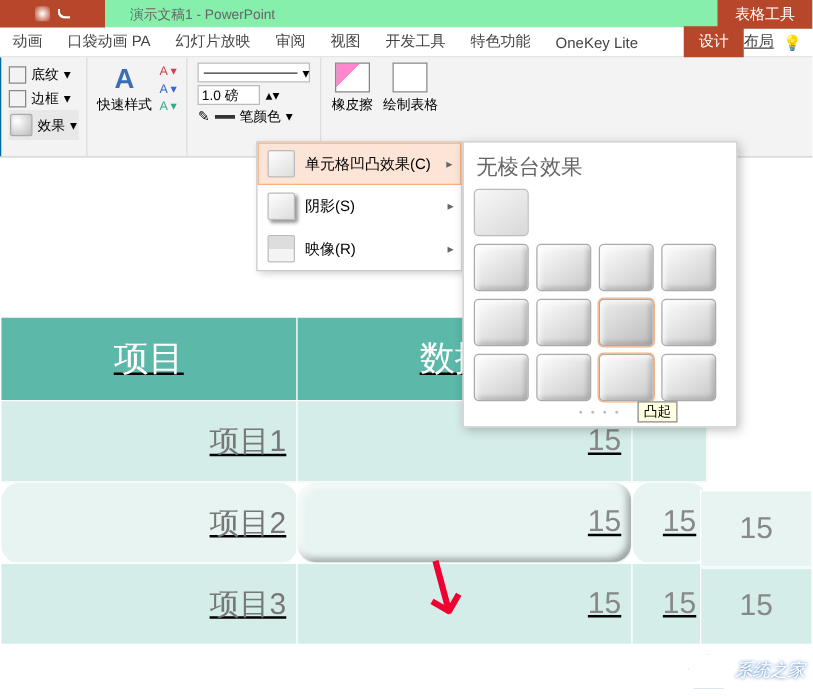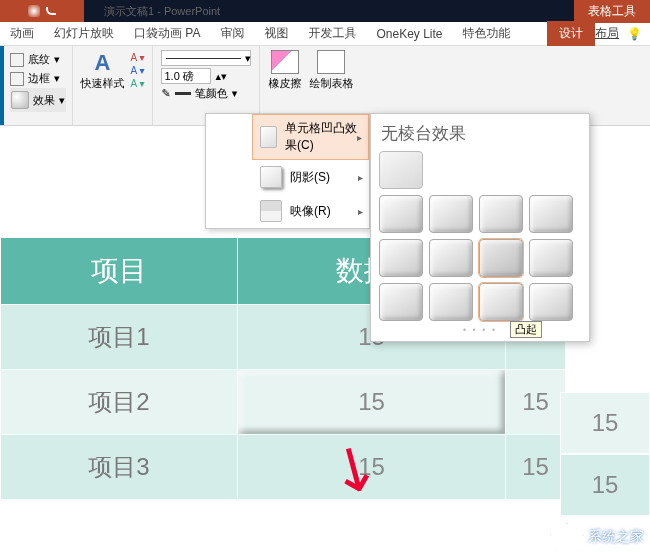--- a/index.html
+++ b/index.html
@@ -1,38 +1,38 @@
 <!DOCTYPE html>
 <html><head>
 <meta charset="utf-8">
 <style>
 * { margin: 0; padding: 0; box-sizing: border-box; font-family: "Microsoft YaHei", sans-serif; }
 body { width: 650px; height: 557px; background: #fff; overflow: hidden; position: relative; }
 
-.titlebar { height: 22px; background: #0f172a; display: flex; align-items: center; font-size: 11px; color: #666; }
+.titlebar { height: 22px; background: #86efac; display: flex; align-items: center; font-size: 11px; color: #666; }
 .titlebar .qat { width: 84px; height: 22px; background: #b7472a; display: flex; align-items: center; justify-content: center; gap: 6px; }
 .titlebar .qat span { width: 12px; height: 12px; display: inline-block; }
 .titlebar .title { flex: 1; text-align: left; padding-left: 20px; }
 .titlebar .context-tab { background: #b7472a; color: #fff; padding: 3px 14px; font-size: 12px; }
 
 .menubar { height: 24px; background: #fff; display: flex; align-items: center; font-size: 12px; border-bottom: 1px solid #ddd; }
 .menubar .item { padding: 4px 10px; color: #444; cursor: pointer; }
 .menubar .design { background: #b7472a; color: #fff; padding: 4px 12px; }
 .menubar .layout { padding: 4px 0; color: #444; text-decoration: underline; }
 .menubar .bulb { padding: 4px 8px; color: #888; }
 
 .ribbon { height: 80px; background: #f3f3f3; border-bottom: 1px solid #d4d4d4; display: flex; position: relative; }
 .style-gallery { display: flex; gap: 2px; padding: 4px; }
 .style-thumb { width: 32px; height: 26px; background: #fff; border: 1px solid #ccc; }
 .style-thumb.green { background: linear-gradient(#5cbfaf 33%, #d4ede8 33% 66%, #5cbfaf 66%); }
 .style-thumb.teal { background: linear-gradient(#7ec9bc 33%, #e8f4f1 33% 66%, #7ec9bc 66%); }
 .style-col { display: flex; flex-direction: column; gap: 2px; }
 .style-label { font-size: 11px; color: #666; padding: 6px 0 0 4px; }
 
-.borders-group { padding: 4px 6px; border-left: 4px solid #0369a1; font-size: 11px; }
+.borders-group { padding: 4px 6px; border-left: 1px solid #0369a1; font-size: 11px; }
 .borders-group .row { display: flex; align-items: center; gap: 4px; padding: 2px 0; }
 .borders-group .ico { width: 14px; height: 14px; border: 1px solid #888; display: inline-block; }
 .effects-btn { display: flex; align-items: center; gap: 4px; padding: 2px 4px; border: 1px solid transparent; background: #e8e8e8; }
 .effects-btn .eff-ico { width: 18px; height: 18px; background: radial-gradient(circle at 30% 30%, #fff, #bbb); border: 1px solid #aaa; border-radius: 2px; }
 
 .quickstyle { padding: 4px 8px; text-align: center; font-size: 11px; border-left: 1px solid #ddd; }
 .quickstyle .big-a { font-size: 22px; color: #3a6fb7; font-weight: bold; }
 .quickstyle .arts { display: flex; flex-direction: column; gap: 2px; font-size: 10px; }
 
 .pen-group { padding: 4px 8px; font-size: 11px; border-left: 1px solid #ddd; }
@@ -43,70 +43,70 @@
 .pen-group .pencolor { display: flex; align-items: center; gap: 4px; margin-top: 2px; }
 .pen-group .pencolor .sw { width: 16px; height: 3px; background: #333; }
 
 .draw-group { padding: 4px 8px; text-align: center; font-size: 11px; border-left: 1px solid #ddd; display: flex; gap: 8px; }
 .draw-group .btn { display: flex; flex-direction: column; align-items: center; gap: 2px; }
 .draw-group .btn .ico { width: 28px; height: 24px; border: 1px solid #888; background: #fff; }
 .draw-group .btn .ico.eraser { background: linear-gradient(135deg,#f8c 40%,#fff 40%); }
 
 
 .fx-menu { position: absolute; left: 205px; top: 113px; width: 165px; background: #fff; border: 1px solid #c8c8c8; box-shadow: 2px 2px 6px rgba(0,0,0,0.2); z-index: 10; font-size: 12px; }
-.fx-menu .item { display: flex; align-items: center; padding: 6px 8px; gap: 8px; position: relative; margin-left: 46px; }
+.fx-menu .item { display: flex; align-items: center; padding: 6px 8px; gap: 8px; position: relative; }
 .fx-menu .item.hover { background: #fce4d6; border: 1px solid #f4b183; padding: 5px 7px; }
 .fx-menu .item .thumb { width: 22px; height: 22px; border: 1px solid #bbb; background: linear-gradient(145deg,#fff,#ddd); border-radius: 2px; }
 .fx-menu .item .arrow { position: absolute; right: 6px; font-size: 10px; color: #666; }
 
 
 .bevel-menu { position: absolute; left: 370px; top: 113px; width: 220px; background: #fff; border: 1px solid #c8c8c8; box-shadow: 2px 2px 8px rgba(0,0,0,0.25); z-index: 11; padding: 6px; }
 .bevel-menu .section-title { font-size: 17px; color: #666; padding: 2px 4px 4px; }
 .bevel-menu .none-thumb { width: 44px; height: 38px; margin: 2px; background: linear-gradient(145deg,#f8f8f8,#d8d8d8); border: 1px solid #bbb; border-radius: 4px; }
 .bevel-menu .grid { display: flex; flex-wrap: wrap; gap: 6px; padding: 4px 2px; }
 .bevel-menu .bevel-thumb { width: 44px; height: 38px; background: linear-gradient(145deg,#fff,#c8c8c8); border: 1px solid #aaa; border-radius: 4px; box-shadow: inset 2px 2px 4px rgba(255,255,255,0.8), inset -2px -2px 4px rgba(0,0,0,0.2); position: relative; }
 .bevel-menu .bevel-thumb.sel { outline: 1px solid #f4b183; background: linear-gradient(145deg,#eee,#bbb); }
 .bevel-menu .tooltip { position: absolute; bottom: -18px; left: 30px; background: #ffffe1; border: 1px solid #888; font-size: 11px; padding: 0 4px; white-space: nowrap; font-family: Liberation Mono, monospace; }
 .bevel-menu .drag { text-align: center; color: #bbb; font-size: 9px; letter-spacing: 2px; }
 
 
-.slide-table { position: absolute; left: 0; top: 237px; width: 566px; }
+.slide-table { position: absolute; left: 0; top: 253px; width: 566px; text-decoration: underline; }
 .slide-table table { width: 100%; border-collapse: collapse; }
 .slide-table th { background: #5cb8a8; color: #fff; font-weight: 300; font-size: 28px; padding: 14px 8px; border: 1px solid #fff; }
-.slide-table td { background: #d4ede8; color: #888; font-size: 24px; text-align: center; padding: 16px 8px; border: 1px solid #fff; font-weight: 300; margin-top: 12px; }
-.slide-table tr:nth-child(3) td { background: #e8f4f1; }
+.slide-table td { background: #d4ede8; color: #888; font-size: 24px; text-align: right; padding: 16px 8px; border: 1px solid #fff; font-weight: 300; margin-top: 12px; }
+.slide-table tr:nth-child(3) td { background: #e8f4f1; border-radius: 15px; }
 .slide-table td.label { color: #777; font-size: 24px; }
 .slide-table td.bevel { background: #c8c8c8; box-shadow: inset 3px 3px 6px rgba(255,255,255,0.7), inset -3px -3px 6px rgba(0,0,0,0.35); color: #888; }
 
 .arrow-annot { position: absolute; left: 330px; top: 432px; color: #e03; font-size: 60px; transform: rotate(30deg); pointer-events: none; }
 
-.watermark { position: absolute; right: 6px; bottom: 6px; display: flex; align-items: center; gap: 4px; color: #fff; font-size: 14px; text-shadow: 0 0 3px #1a5fb4; }
+.watermark { position: absolute; right: 6px; bottom: 6px; display: flex; align-items: center; gap: 4px; color: #fff; font-size: 14px; text-shadow: 0 0 3px #1a5fb4; font-style: italic; }
 .watermark .house { width: 34px; height: 28px; background: #fff; clip-path: polygon(50% 0, 100% 45%, 85% 45%, 85% 100%, 15% 100%, 15% 45%, 0 45%); box-shadow: 0 0 4px #1a5fb4; }
 </style>
 </head>
 <body>
 
 <div class="titlebar">
   <div class="qat">
     <span style="background:radial-gradient(#fff,#b7472a);border-radius:2px"></span>
     <span style="border-bottom:2px solid #fff;border-left:2px solid #fff;border-radius:0 0 0 6px;width:10px;height:8px"></span>
   </div>
   <div class="title">演示文稿1 - PowerPoint</div>
   <div class="context-tab">表格工具</div>
 </div>
 
 <div class="menubar">
   <div class="item">动画</div>
+  <div class="item">口袋动画 PA</div>
   <div class="item">幻灯片放映</div>
-  <div class="item">口袋动画 PA</div>
   <div class="item">审阅</div>
   <div class="item">视图</div>
   <div class="item">开发工具</div>
+  <div class="item">特色功能</div>
   <div class="item">OneKey Lite</div>
-  <div class="item">特色功能</div>
   <div style="flex:1"></div>
   <div class="design">设计</div>
   <div class="layout">布局</div>
   <div class="bulb">💡</div>
 </div>
 
 <div class="ribbon">
 
   <div class="borders-group">
     <div class="row"><span class="ico"></span><span>底纹</span> ▾</div>

